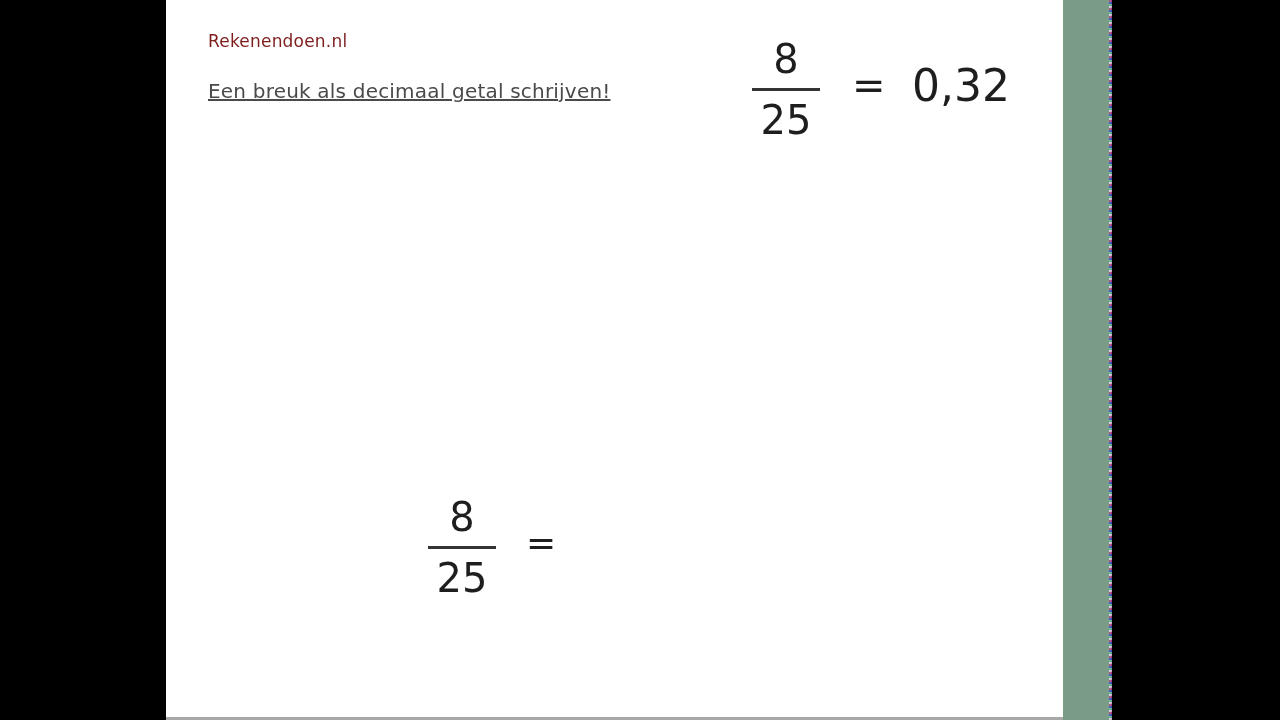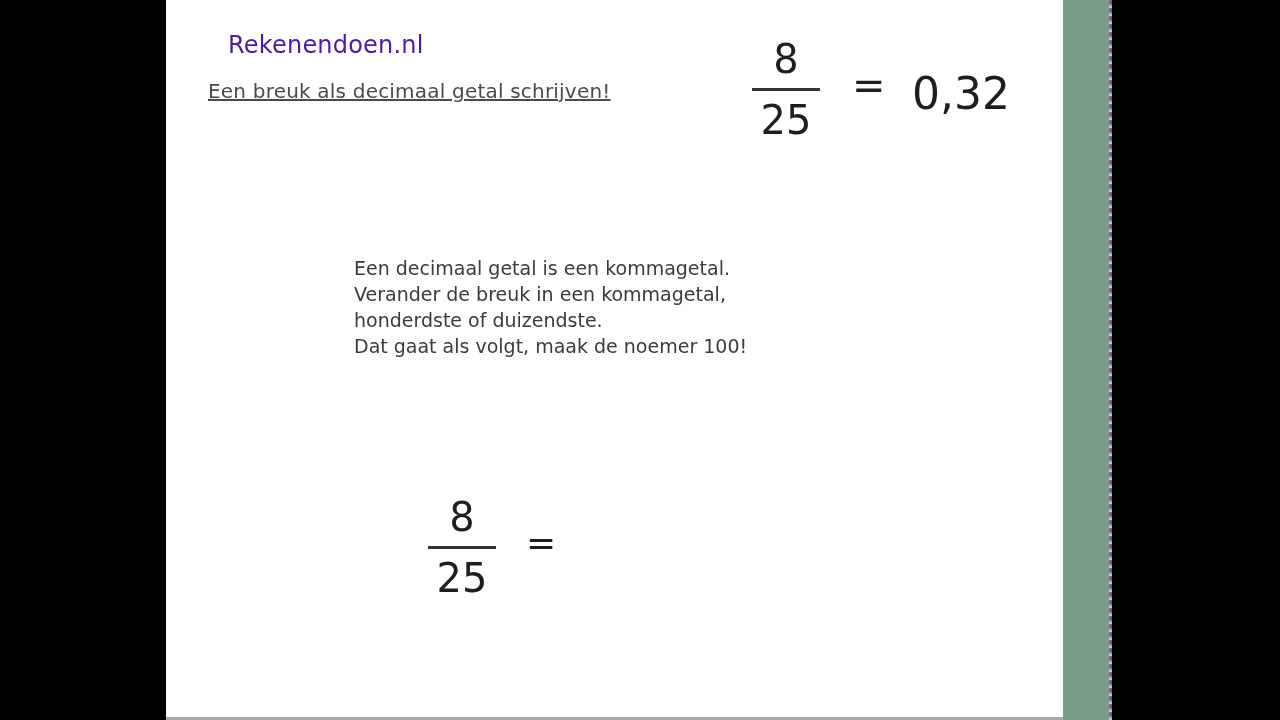--- a/index.html
+++ b/index.html
@@ -52,24 +52,23 @@
         #c04a8a 0px, #c04a8a 2px,
         #3a5ad0 2px, #3a5ad0 4px,
         #6ac0a0 4px, #6ac0a0 6px,
         #e0d0e0 6px, #e0d0e0 8px);
       opacity: 0.85;
     }
     .site-name {
       position: absolute;
       left: 42px;
       top: 31px;
-      font-size: 24px;
-      color: #4c1d95;
+      font-size: 17px;
+      color: #7f1d1d;
       letter-spacing: 0.2px;
-      margin-left: 20px;
     }
     .subtitle {
       position: absolute;
       left: 42px;
       top: 79px;
       font-size: 20px;
       color: #4a4a4a;
       letter-spacing: 0.2px;
       text-decoration: underline;
     }
@@ -100,21 +99,20 @@
       top: 62px;
       font-size: 40px;
       color: #1e1e1e;
     }
     .result-top {
       position: absolute;
       left: 746px;
       top: 60px;
       font-size: 44px;
       color: #1e1e1e;
-      margin-top: 8px;
     }
     .explanation {
       position: absolute;
       left: 188px;
       top: 255px;
       font-size: 19px;
       line-height: 26px;
       color: #3a3a3a;
     }
     .explanation div { white-space: nowrap; }
@@ -140,26 +138,20 @@
     <div class="subtitle">Een breuk als decimaal getal schrijven!</div>
 
     <div class="fraction fraction-top">
       <div class="num">8</div>
       <div class="bar"></div>
       <div class="den">25</div>
     </div>
     <div class="equals-top">=</div>
     <div class="result-top">0,32</div>
 
-    <div class="explanation">
-      <div>Een decimaal getal is een kommagetal.</div>
-      <div>Verander de breuk in een kommagetal,</div>
-      <div>honderdste of duizendste.</div>
-      <div>Dat gaat als volgt, maak de noemer 100!</div>
-    </div>
 
     <div class="fraction fraction-bottom">
       <div class="num">8</div>
       <div class="bar"></div>
       <div class="den">25</div>
     </div>
     <div class="equals-bottom">=</div>
   </div>
   <div class="slide-bottom-line"></div>
   <div class="green-strip"></div>

